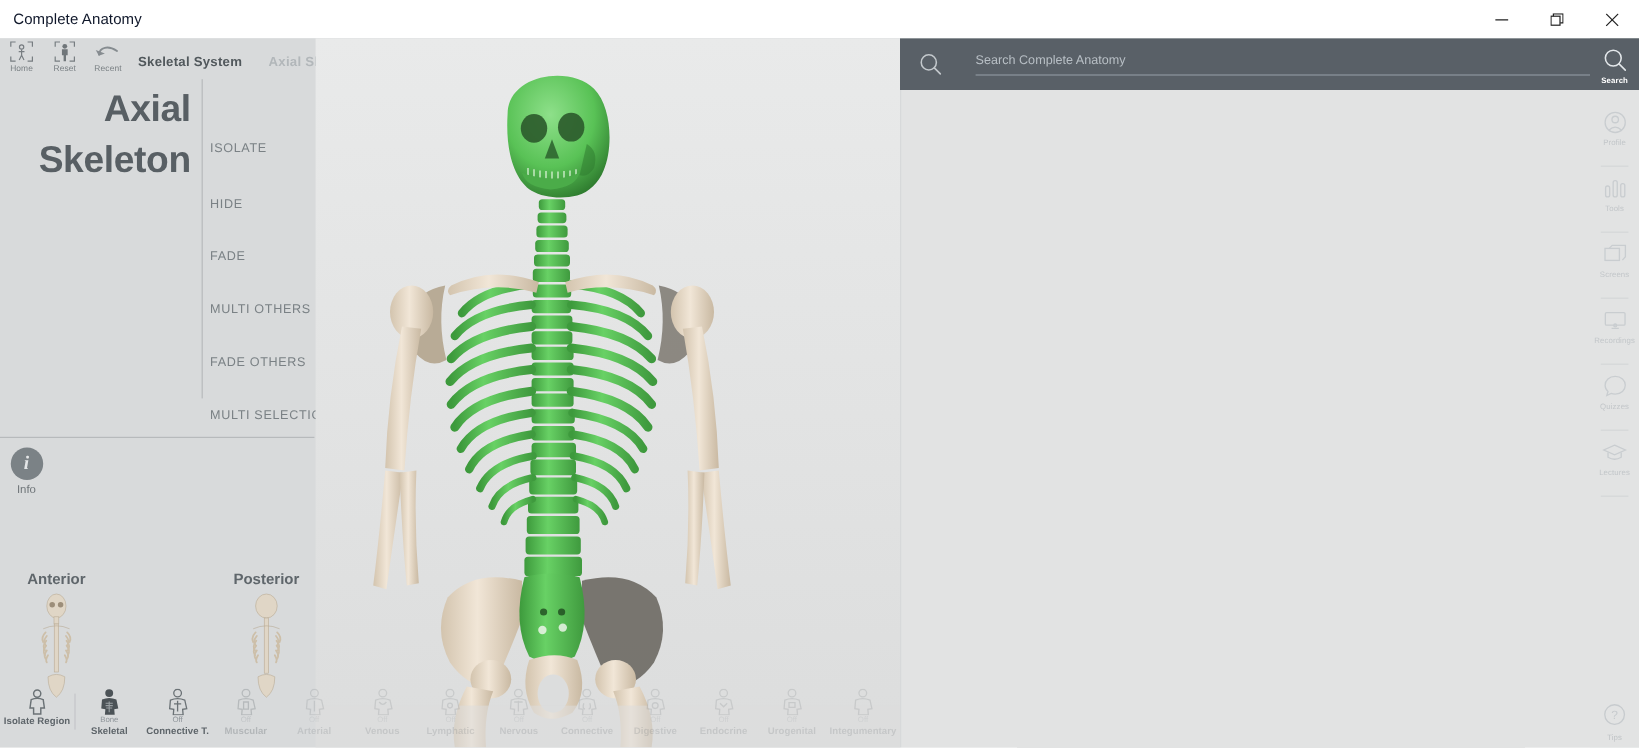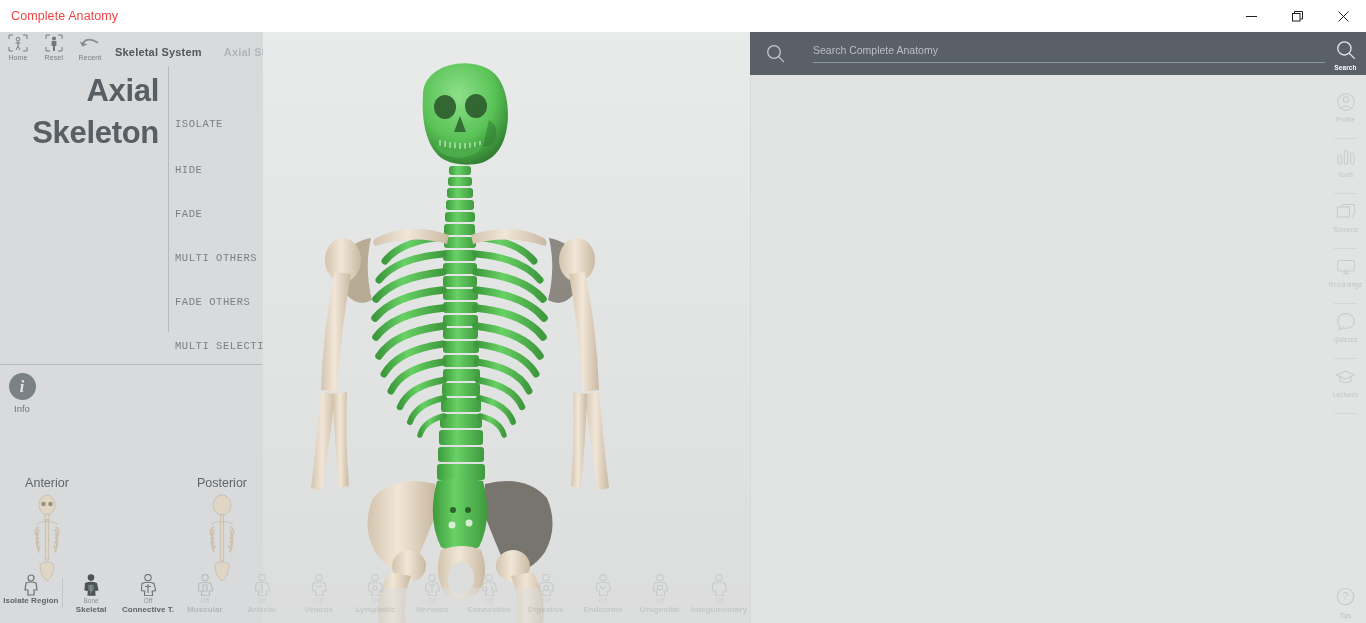--- a/index.html
+++ b/index.html
@@ -11,21 +11,21 @@
   }
   #app { position: relative; width: 1366px; height: 623px; }
 
   
   .titlebar {
     position: absolute; top: 0; left: 0; width: 1366px; height: 32px;
     background: #ffffff;
     display: flex; align-items: center;
   }
   .titlebar-title {
-    font-size: 12.5px; color: #ef4444; padding-left: 11px; letter-spacing: .1px;
+    font-size: 12.5px; color: #0f172a; padding-left: 11px; letter-spacing: .1px;
   }
   .win-controls { position: absolute; right: 0; top: 0; height: 32px; display: flex; }
   .win-btn {
     width: 46px; height: 32px; display: flex; align-items: center; justify-content: center;
     color: #202020;
   }
   .win-btn svg { display: block; }
 
   
   .app-body {
@@ -68,21 +68,20 @@
     position: absolute; left: 9px; top: 38px; width: 150px;
     font-size: 31px; font-weight: bold; line-height: 42px; color: #585f64;
     letter-spacing: -0.3px;
     text-align: right;
   }
 
   
   .action-menu {
     position: absolute; left: 168px; top: 34px; width: 95px; height: 266px;
     border-left: 1px solid #b7babc;
-    font-family: Liberation Mono, monospace;
   }
   .action-item {
     position: absolute; left: 6px; font-size: 10.5px; color: #7a8185;
     letter-spacing: .55px; white-space: nowrap;
   }
   .menu-underline {
     position: absolute; left: 0px; top: 332px; width: 262px; height: 1px; background: #b7babc;
   }
 
   
@@ -101,21 +100,21 @@
   .info-text {
     position: absolute; left: 6px; top: 396px; width: 256px;
     font-size: 12.4px; line-height: 16.5px; color: #5e656a;
     text-align: justify;
     -webkit-mask-image: linear-gradient(to bottom, #000 0px, #000 30px, rgba(0,0,0,.18) 48px, rgba(0,0,0,0) 54px);
     mask-image: linear-gradient(to bottom, #000 0px, #000 30px, rgba(0,0,0,.18) 48px, rgba(0,0,0,0) 54px);
     height: 56px; overflow: hidden;
   }
 
   
-  .views { position: absolute; left: 0; top: 444px; width: 270px; height: 125px; }
+  .views { position: absolute; left: 0; top: 444px; width: 270px; height: 125px; font-weight: bold; }
   .view-item { position: absolute; width: 88px; text-align: center; }
   .view-label { font-size: 12.5px; color: #5f666b; margin-bottom: 4px; }
   .view-thumb { height: 95px; display: flex; align-items: flex-start; justify-content: center; }
 
   
   .viewport {
     position: absolute; left: 263px; top: 0; width: 487px; height: 591px;
     background: linear-gradient(180deg,#e9eaea 0%, #e3e4e4 45%, #dcdddd 100%);
     overflow: hidden;
   }

